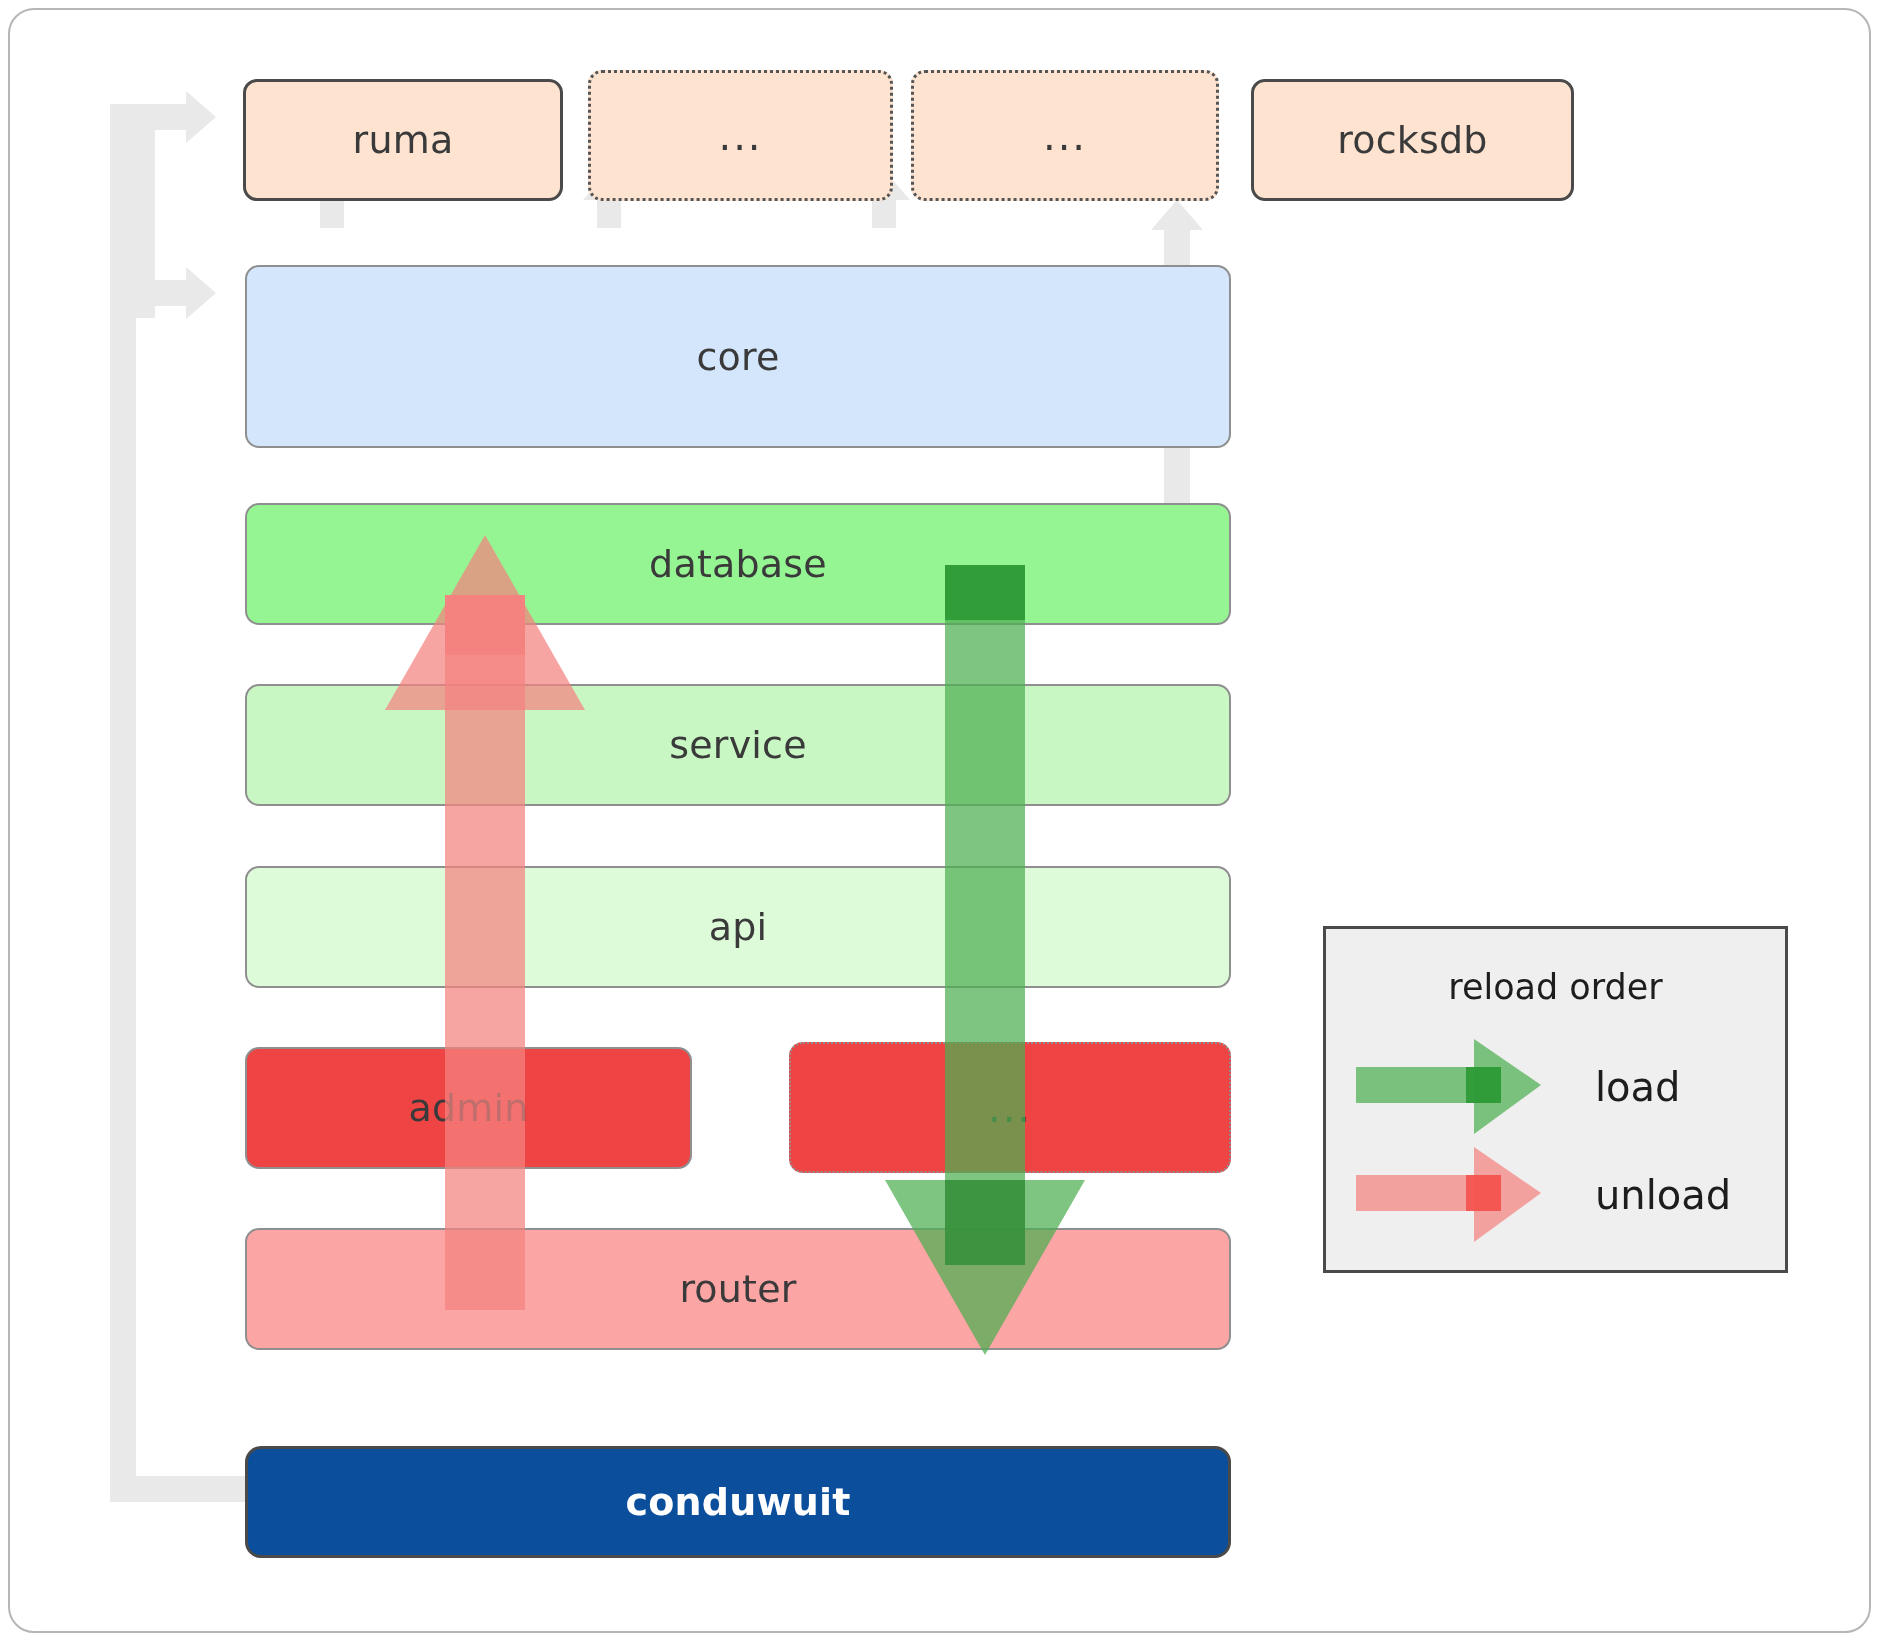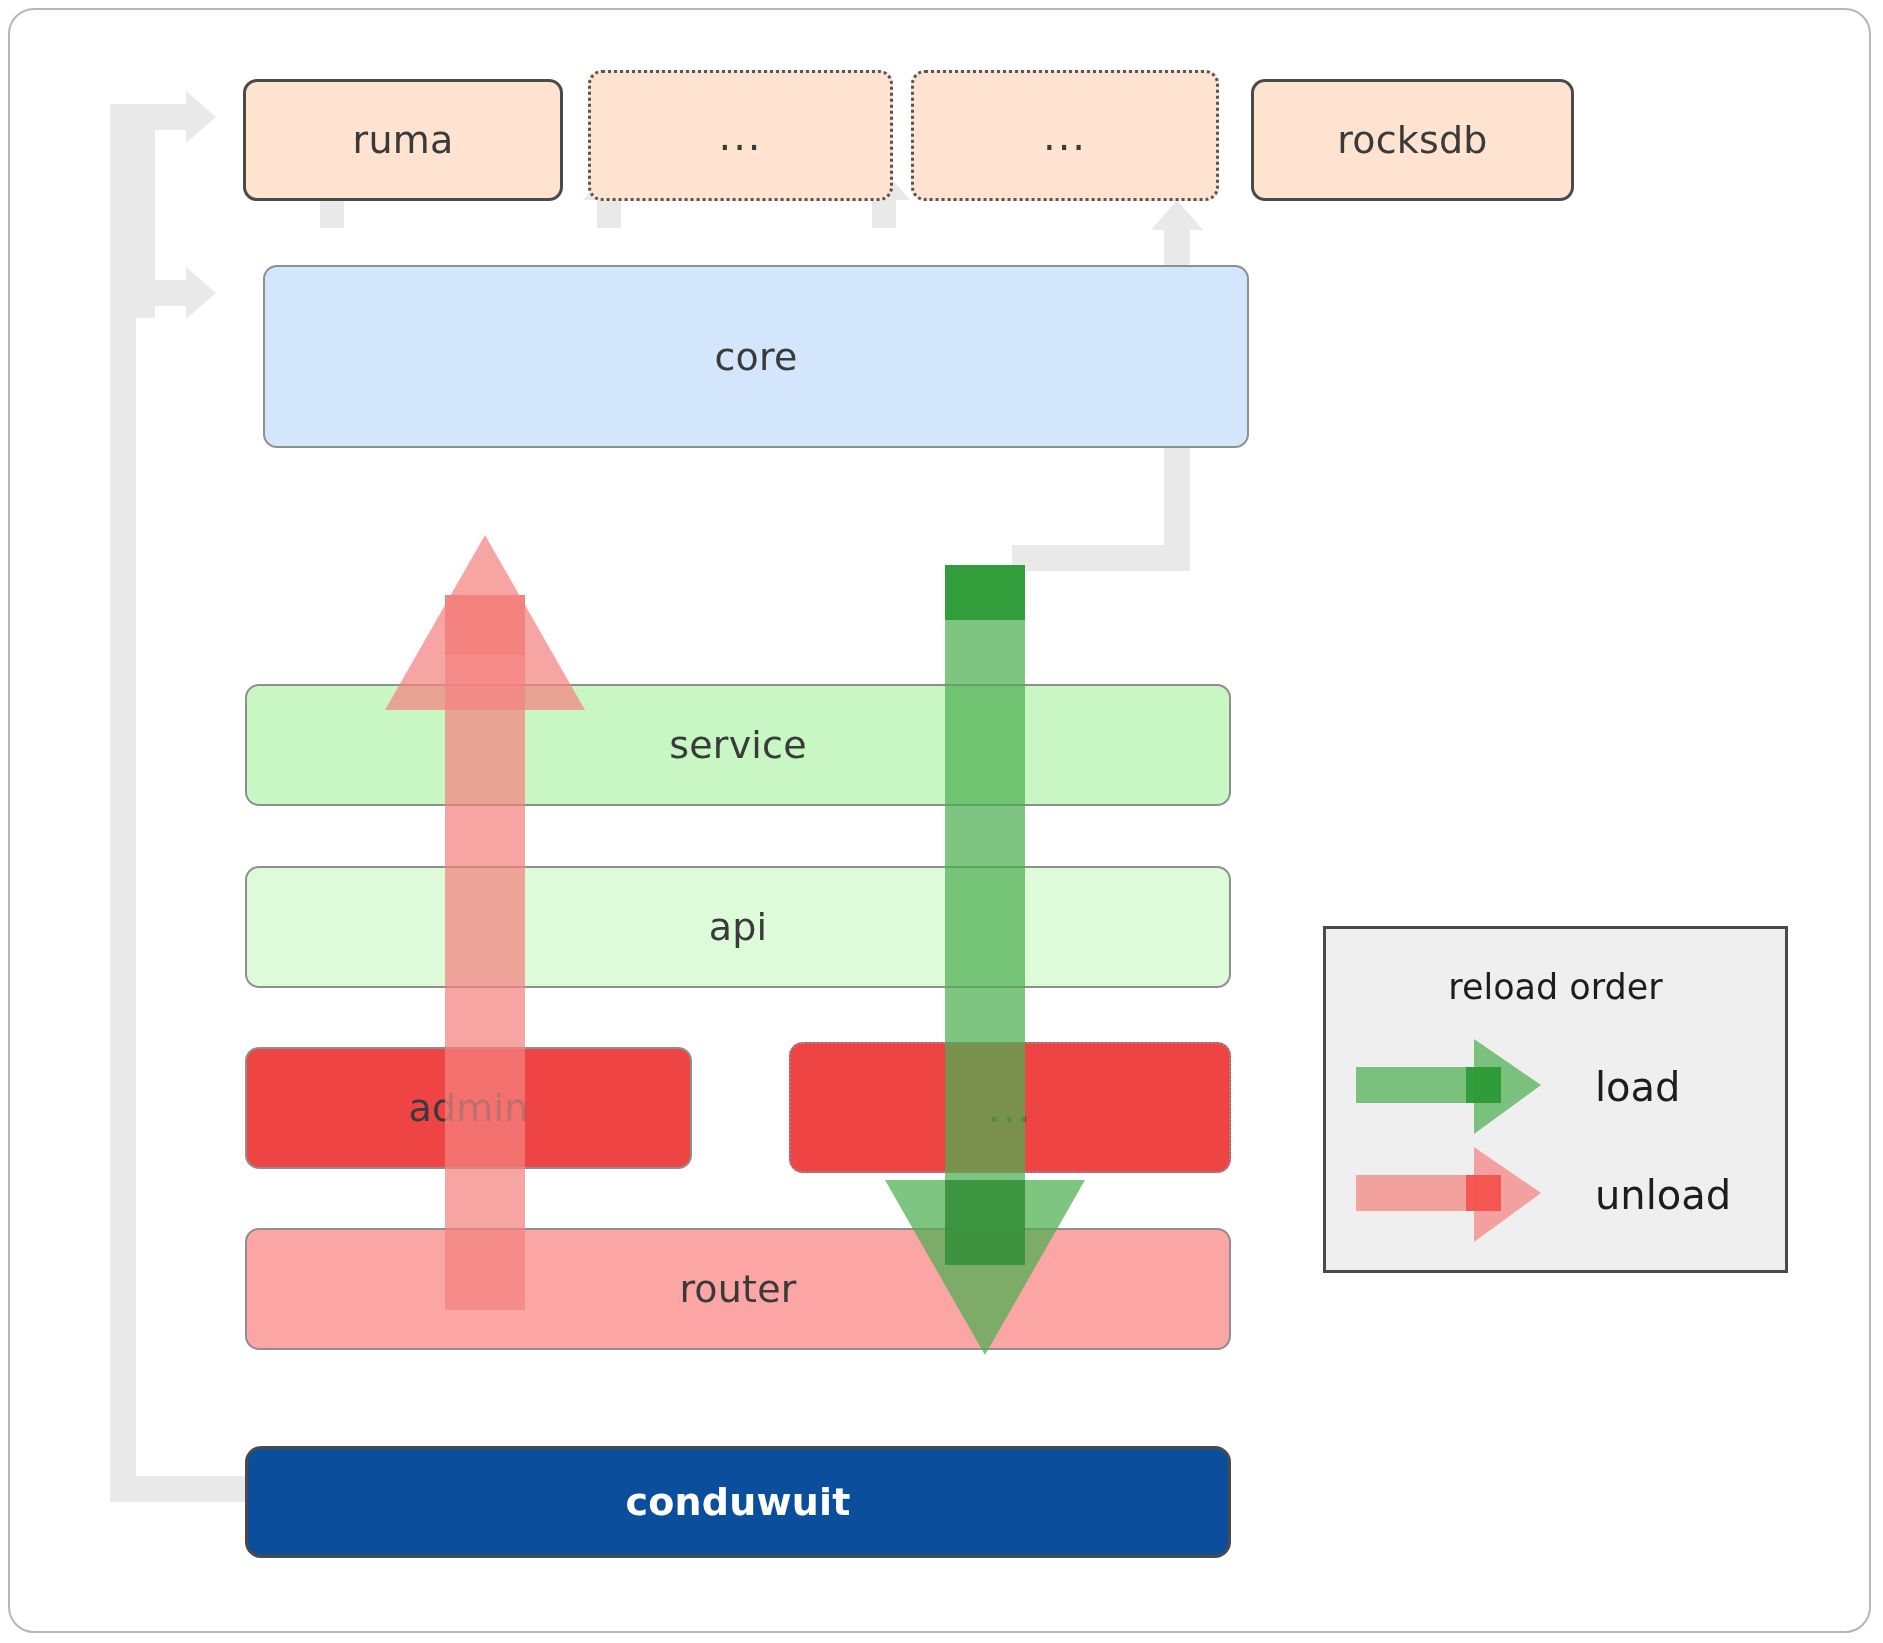--- a/index.html
+++ b/index.html
@@ -170,24 +170,27 @@
   </div>
 
   <div class="node peach dotted" style="left:911px; top:70px; width:308px; height:131px;">
     <span class="ellipsis-label">...</span>
   </div>
 
   <div class="node peach solid-dark" style="left:1251px; top:79px; width:323px; height:122px;">
     <span>rocksdb</span>
   </div>
 
-  <div class="node blue grey-border" style="left:263px; top:265px; width:986px; height:183px;">
+  <div class="node blue grey-border" style="left:245px; top:265px; width:986px; height:183px;">
     <span>core</span>
   </div>
 
+  <div class="node green-1 grey-border" style="left:245px; top:503px; width:986px; height:122px;">
+    <span>database</span>
+  </div>
 
   <div class="node green-2 grey-border" style="left:245px; top:684px; width:986px; height:122px;">
     <span>service</span>
   </div>
 
   <div class="node green-3 grey-border" style="left:245px; top:866px; width:986px; height:122px;">
     <span>api</span>
   </div>
 
   <div class="node green-4 grey-border" style="left:245px; top:1047px; width:447px; height:122px;">

